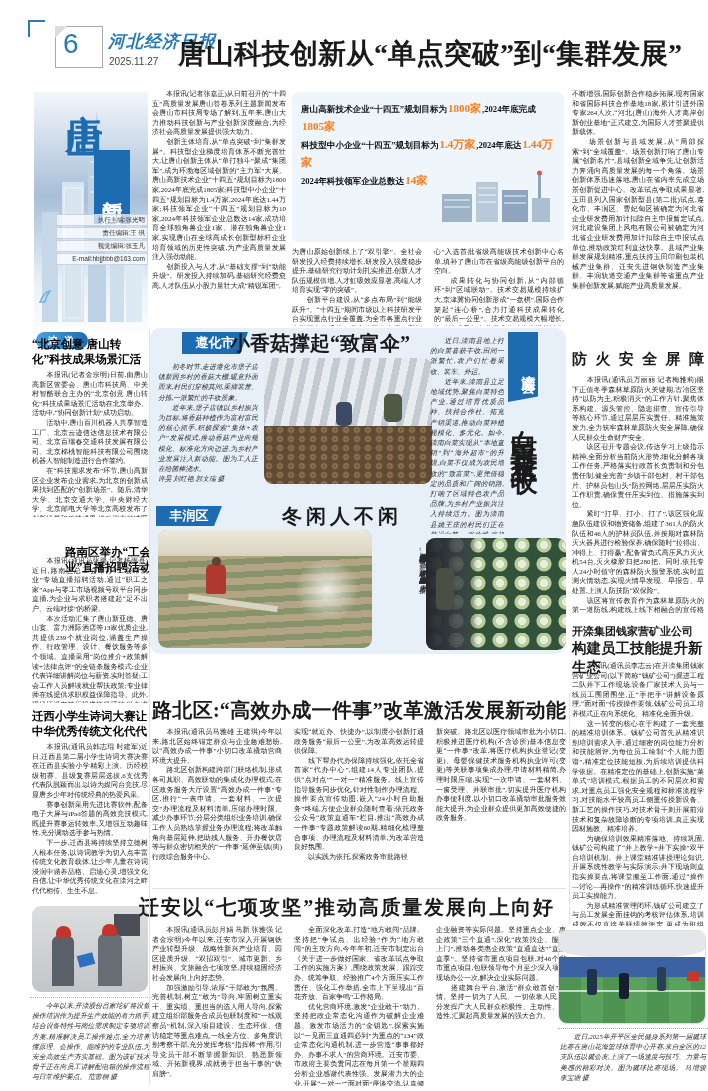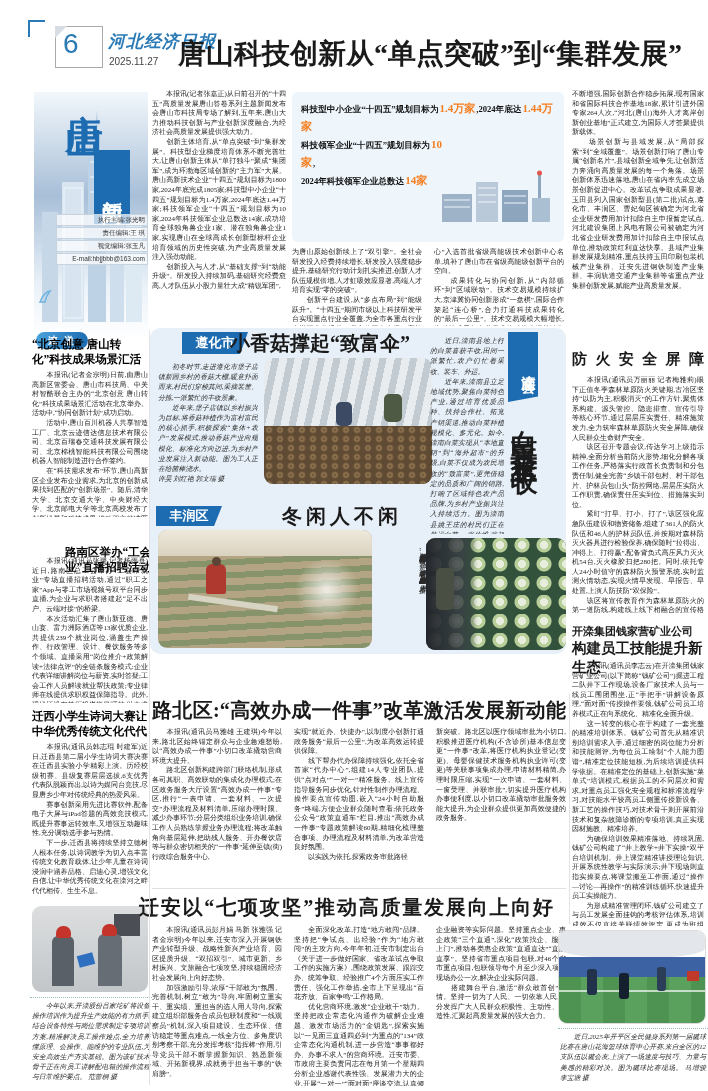--- a/index.html
+++ b/index.html
@@ -119,24 +119,24 @@
     <div style="position:absolute;left:70px;top:18px;width:15px;height:12px;background:#c4342b;border-radius:7px 7px 3px 3px;"></div>
     <div style="position:absolute;left:46px;top:48px;width:16px;height:12px;background:#2e6fc0;transform:rotate(-15deg);"></div>
   </div>
   <div class="abs cap dotbox" style="left:30px;top:997px;width:118px;height:88px;">　　今年以来,开滦股份吕家坨矿将设备操作培训作为提升生产效能的有力抓手,结合设备特性与岗位需求制定专项培训方案,精准解决员工操作难点,全力培养懂原理、会操作、能维护的专业队伍,为安全高效生产夯实基础。图为该矿技术骨干正在向员工讲解配电箱的操作流程与日常维护要点。 范蕾桐 摄</div>
 
   <div class="abs bt" style="left:152px;top:90px;width:134px;height:236px;">　　本报讯(记者张嘉正)从日前召开的“十四五”高质量发展唐山答卷系列主题新闻发布会唐山市科技局专场了解到,五年来,唐山大力推动科技创新与产业创新深度融合,为经济社会高质量发展提供强大动力。
 　　创新主体培育,从“单点突破”到“集群发展”。科技型企业梯度培育体系不断完善壮大,让唐山创新主体从“单打独斗”聚成“集团军”,成为环渤海区域创新的“主力军”大展。唐山高新技术企业“十四五”规划目标为1800家,2024年底完成1805家;科技型中小企业“十四五”规划目标为1.4万家,2024年底达1.44万家;科技领军企业“十四五”规划目标为10家,2024年科技领军企业总数达14家,成功培育全球独角兽企业1家、潜在独角兽企业1家,实现唐山在全球高成长创新型标杆企业培育领域的历史性突破,为产业高质量发展注入强劲动能。
 　　创新投入与人才,从“基础支撑”到“动能升级”。研发投入持续加码,基础研究经费愈高,人才队伍从小股力量壮大成“精锐军团”,</div>
   <div class="abs stats">
     <div class="stat-line">
+      <span>唐山高新技术企业“十四五”规划目标为</span><span class="stat-num">1800家</span><span>,2024年底完成</span><span class="stat-num">1805家</span>
+    </div>
+    <div class="stat-line">
       <span>科技型中小企业“十四五”规划目标为</span><span class="stat-num">1.4万家</span><span>,2024年底达</span><span class="stat-num">1.44万家</span>
-    </div>
-    <div class="stat-line" style="width:60%;">
-      <span>科技领军企业“十四五”规划目标为</span><span class="stat-num">10家</span><span>,</span>
     </div>
     <div class="stat-line" style="width:62%;">
       <span>2024年科技领军企业总数达</span><span class="stat-num">14家</span>
     </div>
     <div class="bldg">
       <svg width="120" height="56" viewBox="0 0 120 56">
         <rect x="4" y="26" width="30" height="28" fill="#9fb3c8"></rect>
         <rect x="38" y="14" width="22" height="40" fill="#b9c9da"></rect>
         <rect x="64" y="22" width="26" height="32" fill="#8ea6bd"></rect>
         <rect x="94" y="30" width="18" height="24" fill="#aabfd2"></rect>

